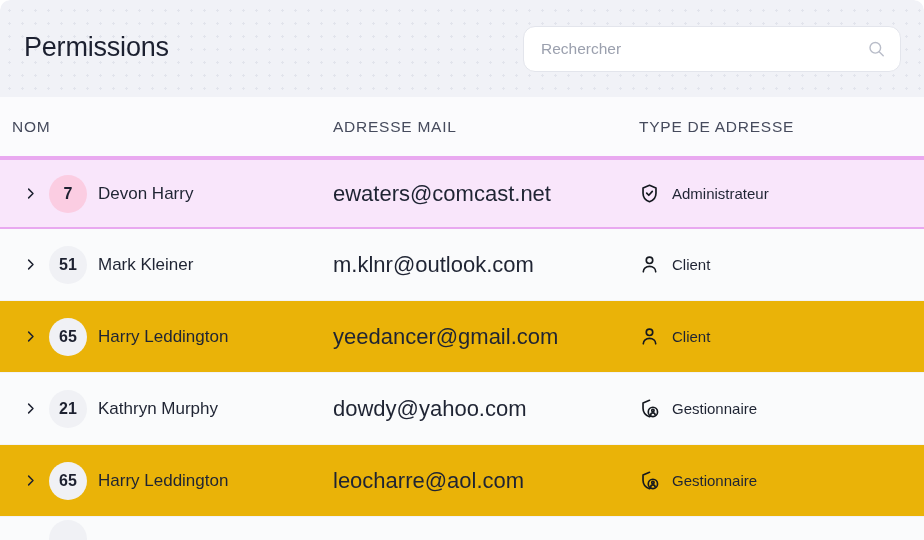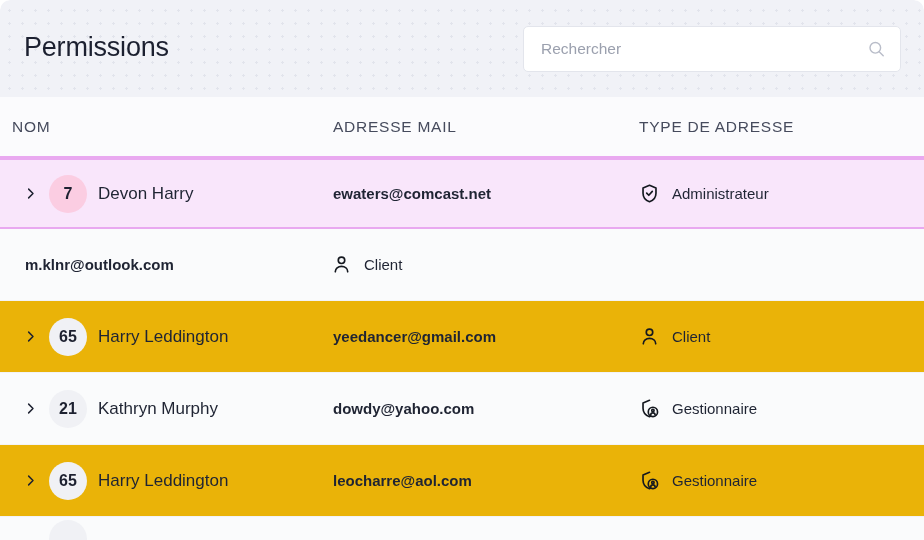--- a/index.html
+++ b/index.html
@@ -52,21 +52,21 @@
   .search-wrap {
     position: relative;
     width: 378px;
     height: 46px;
   }
 
   .search-input {
     width: 100%;
     height: 100%;
     border: 1px solid #e3e5ec;
-    border-radius: 5px;
+    border-radius: 12px;
     background: #ffffff;
     font-family: "Liberation Sans", sans-serif;
     font-size: 15.5px;
     color: #3a3f4f;
     padding: 0 44px 0 17px;
     outline: none;
   }
   .search-input::placeholder { color: #9ba0ae; }
 
   .search-icon {
@@ -165,24 +165,23 @@
   .badge.pink { background: #fbcde2; }
 
   .name {
     font-size: 17px;
     color: #1f2433;
     margin-left: 11px;
     white-space: nowrap;
   }
 
   .email {
-    font-size: 15px;
+    font-size: 22px;
     color: #1f2433;
     white-space: nowrap;
-    font-weight: bold;
   }
 
   .type-icon {
     width: 21px;
     height: 21px;
     flex: 0 0 auto;
     color: #14181f;
     display: flex;
     align-items: center;
     justify-content: center;
@@ -242,20 +241,29 @@
             <span class="type-icon">
               <svg viewBox="0 0 24 24" fill="none" stroke="currentColor" stroke-width="1.9" stroke-linecap="round" stroke-linejoin="round" width="21" height="21">
                 <path d="M12 2.6 4.6 5.6v6c0 4.6 3.1 8.2 7.4 9.8 4.3-1.6 7.4-5.2 7.4-9.8v-6L12 2.6z"></path>
                 <polyline points="8.8 11.6 11.2 14 15.2 9.6"></polyline>
               </svg>
             </span>
             <span class="type-label">Administrateur</span>
           </div>
         </div>
         <div class="row alt">
+          <div class="cell c1">
+            <span class="chevron">
+              <svg viewBox="0 0 24 24" fill="none" stroke="currentColor" stroke-width="2.3" stroke-linecap="round" stroke-linejoin="round" width="15" height="15">
+                <polyline points="9 5 16 12 9 19"></polyline>
+              </svg>
+            </span>
+            <span class="badge">51</span>
+            <span class="name">Mark Kleiner</span>
+          </div>
           <div class="cell c2">
             <span class="email">m.klnr@outlook.com</span>
           </div>
           <div class="cell c3">
             <span class="type-icon">
               <svg viewBox="0 0 24 24" fill="none" stroke="currentColor" stroke-width="1.9" stroke-linecap="round" stroke-linejoin="round" width="21" height="21">
                 <circle cx="12" cy="7.2" r="3.7"></circle>
                 <path d="M4.9 20.4c0-3.7 3.2-6.2 7.1-6.2s7.1 2.5 7.1 6.2"></path>
               </svg>
             </span>

